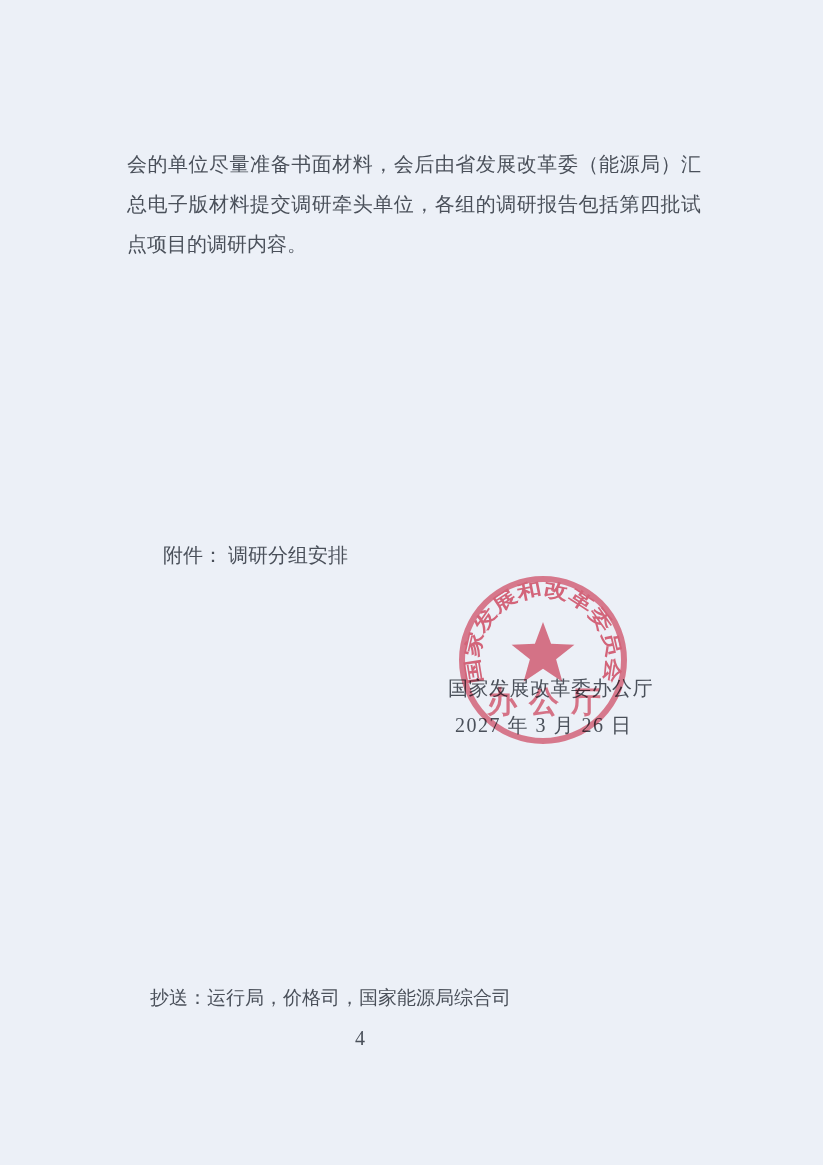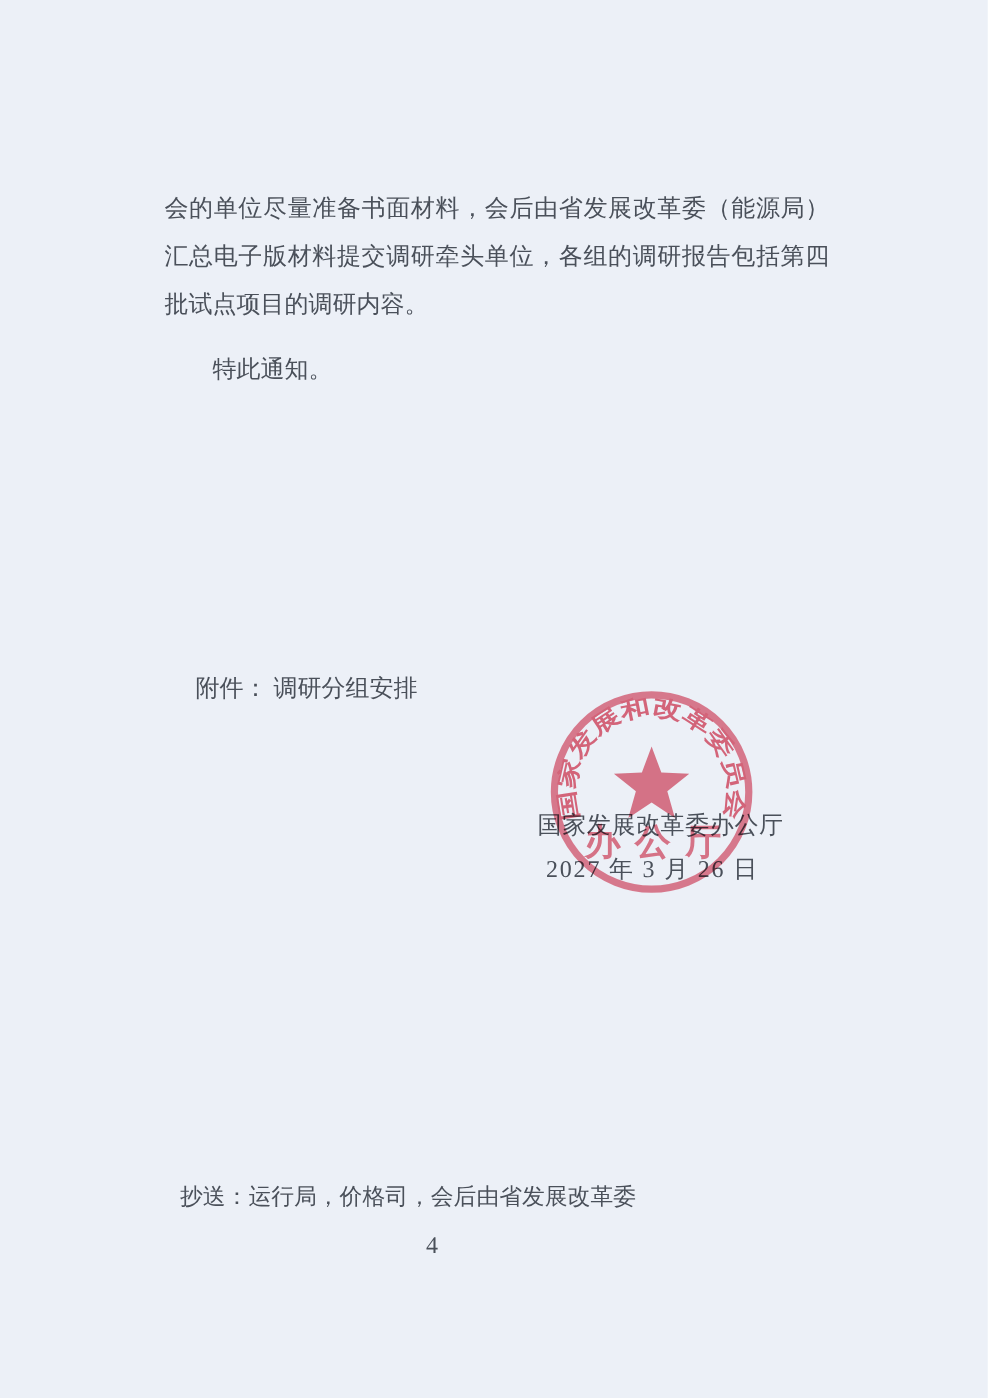--- a/index.html
+++ b/index.html
@@ -9,24 +9,24 @@
   body{
     width:823px;height:1165px;position:relative;overflow:hidden;
     background:var(--bg);
     color:var(--ink);
     font-family:"Liberation Serif","DejaVu Serif",serif;
   }
   .body-text{
     position:absolute;left:123px;top:140px;width:582px;
     font-size:20px;line-height:40px;text-align:justify;
   }
-  .body-text p{margin:14px;}
+  .body-text p{margin:4px;}
   .indent{text-indent:2em;}
   .attachment{
-    position:absolute;left:163px;top:554px;
+    position:absolute;left:163px;top:535px;
     font-size:20px;line-height:40px;white-space:pre;
   }
   .sig-org{
     position:absolute;left:448px;top:668px;
     font-size:20px;line-height:40px;letter-spacing:0.5px;
   }
   .sig-date{
     position:absolute;left:455px;top:705px;
     font-size:20px;line-height:40px;letter-spacing:1.5px;
   }
@@ -54,37 +54,36 @@
     fill:var(--seal-red);opacity:.9;
   }
 </style>
 </head>
 <body>
 
 <div>
 
   <div class="body-text">
     <p>会的单位尽量准备书面材料，会后由省发展改革委（能源局）汇总电子版材料提交调研牵头单位，各组的调研报告包括第四批试点项目的调研内容。</p>
-    <p class="indent">特此通知。</p>
   </div>
 
   <div class="attachment">附件： 调研分组安排</div>
 
   <div class="sig-org">国家发展改革委办公厅</div>
   <div class="sig-date">2027 年 3 月 26 日</div>
 
   <svg class="seal-svg" width="206" height="208" viewBox="440 556 206 208" aria-hidden="true">
     <circle cx="543" cy="660" r="81" fill="none" style="stroke:var(--seal-red)" stroke-width="6" opacity="0.85"></circle>
     <polygon points="543,622 551.1,643.8 574.4,644.8 556.1,659.3 562.4,681.7 543,668.8 523.6,681.7 529.9,659.3 511.6,644.8 534.9,643.8" style="fill:var(--seal-star)" opacity="0.85"></polygon>
     <defs>
       <path id="seal-arc" d="M 482.9 681.9 A 64 64 0 1 1 603.1 681.9" fill="none"></path>
     </defs>
     <text class="seal-ring-text">
       <textPath href="#seal-arc" startOffset="0" textLength="245" lengthAdjust="spacingAndGlyphs">国家发展和改革委员会</textPath>
     </text>
     <text class="seal-center-text" x="550" y="712" text-anchor="middle">办公厅</text>
   </svg>
 
-  <div class="cc-line">抄送：运行局，价格司，会后由省发展改革委</div>
+  <div class="cc-line">抄送：运行局，价格司，国家能源局综合司</div>
 
   <div class="page-number">4</div>
 
 </div>
 
 </body></html>

